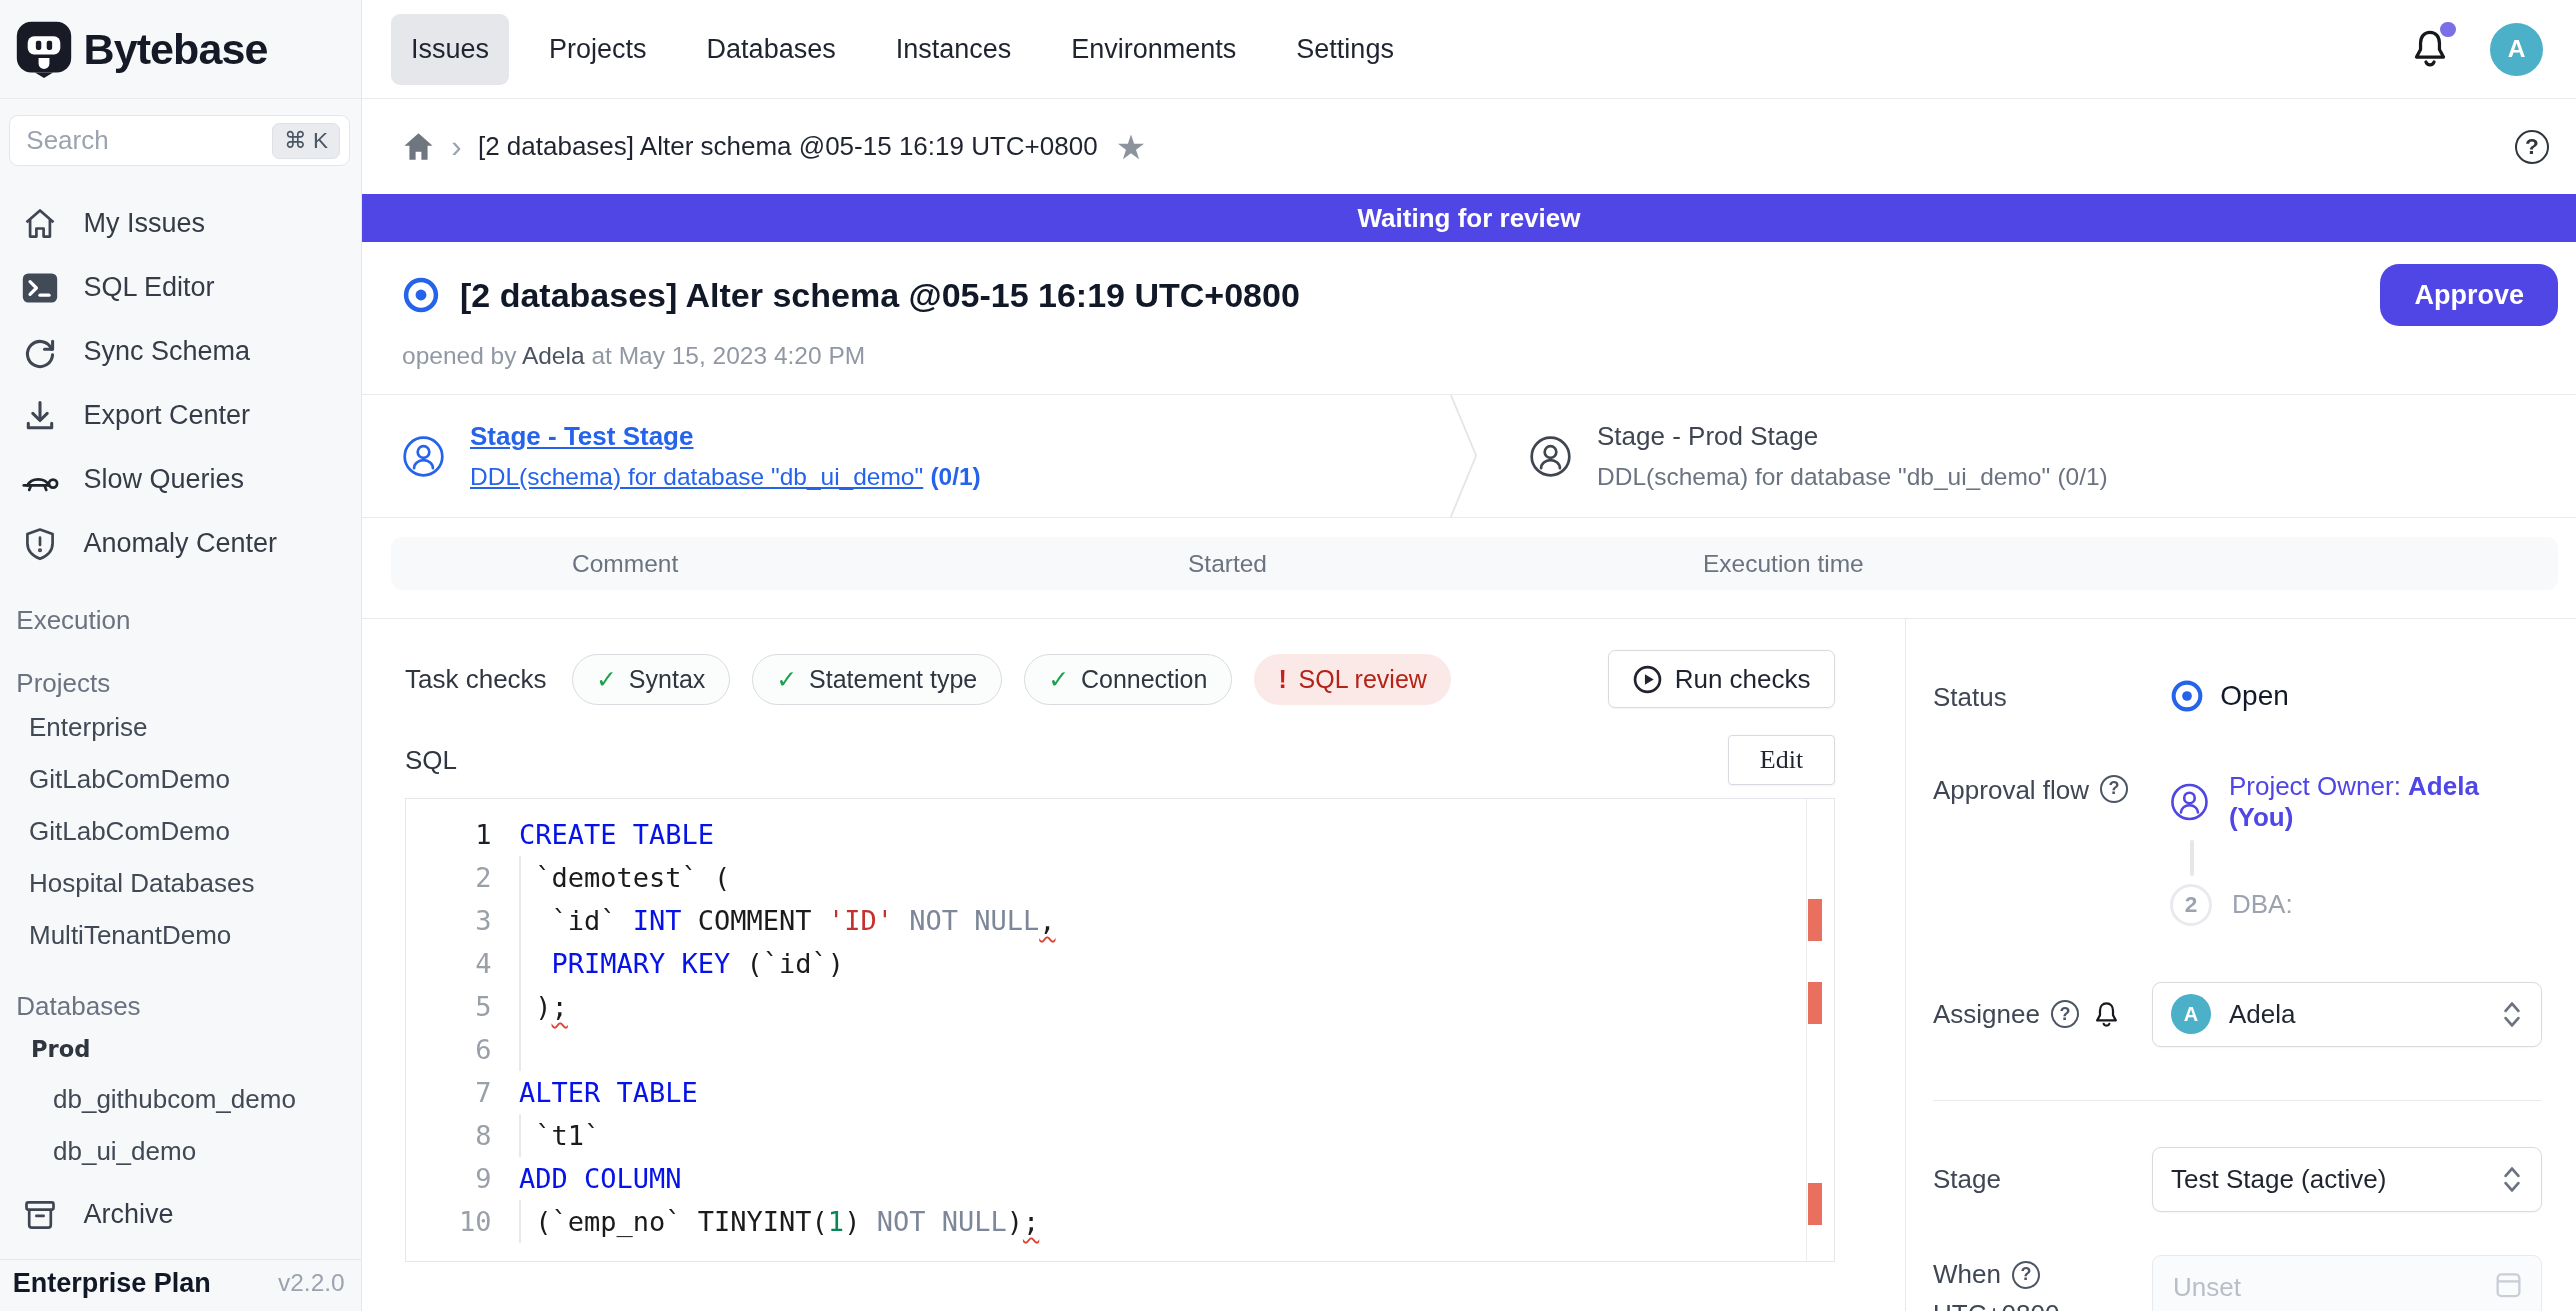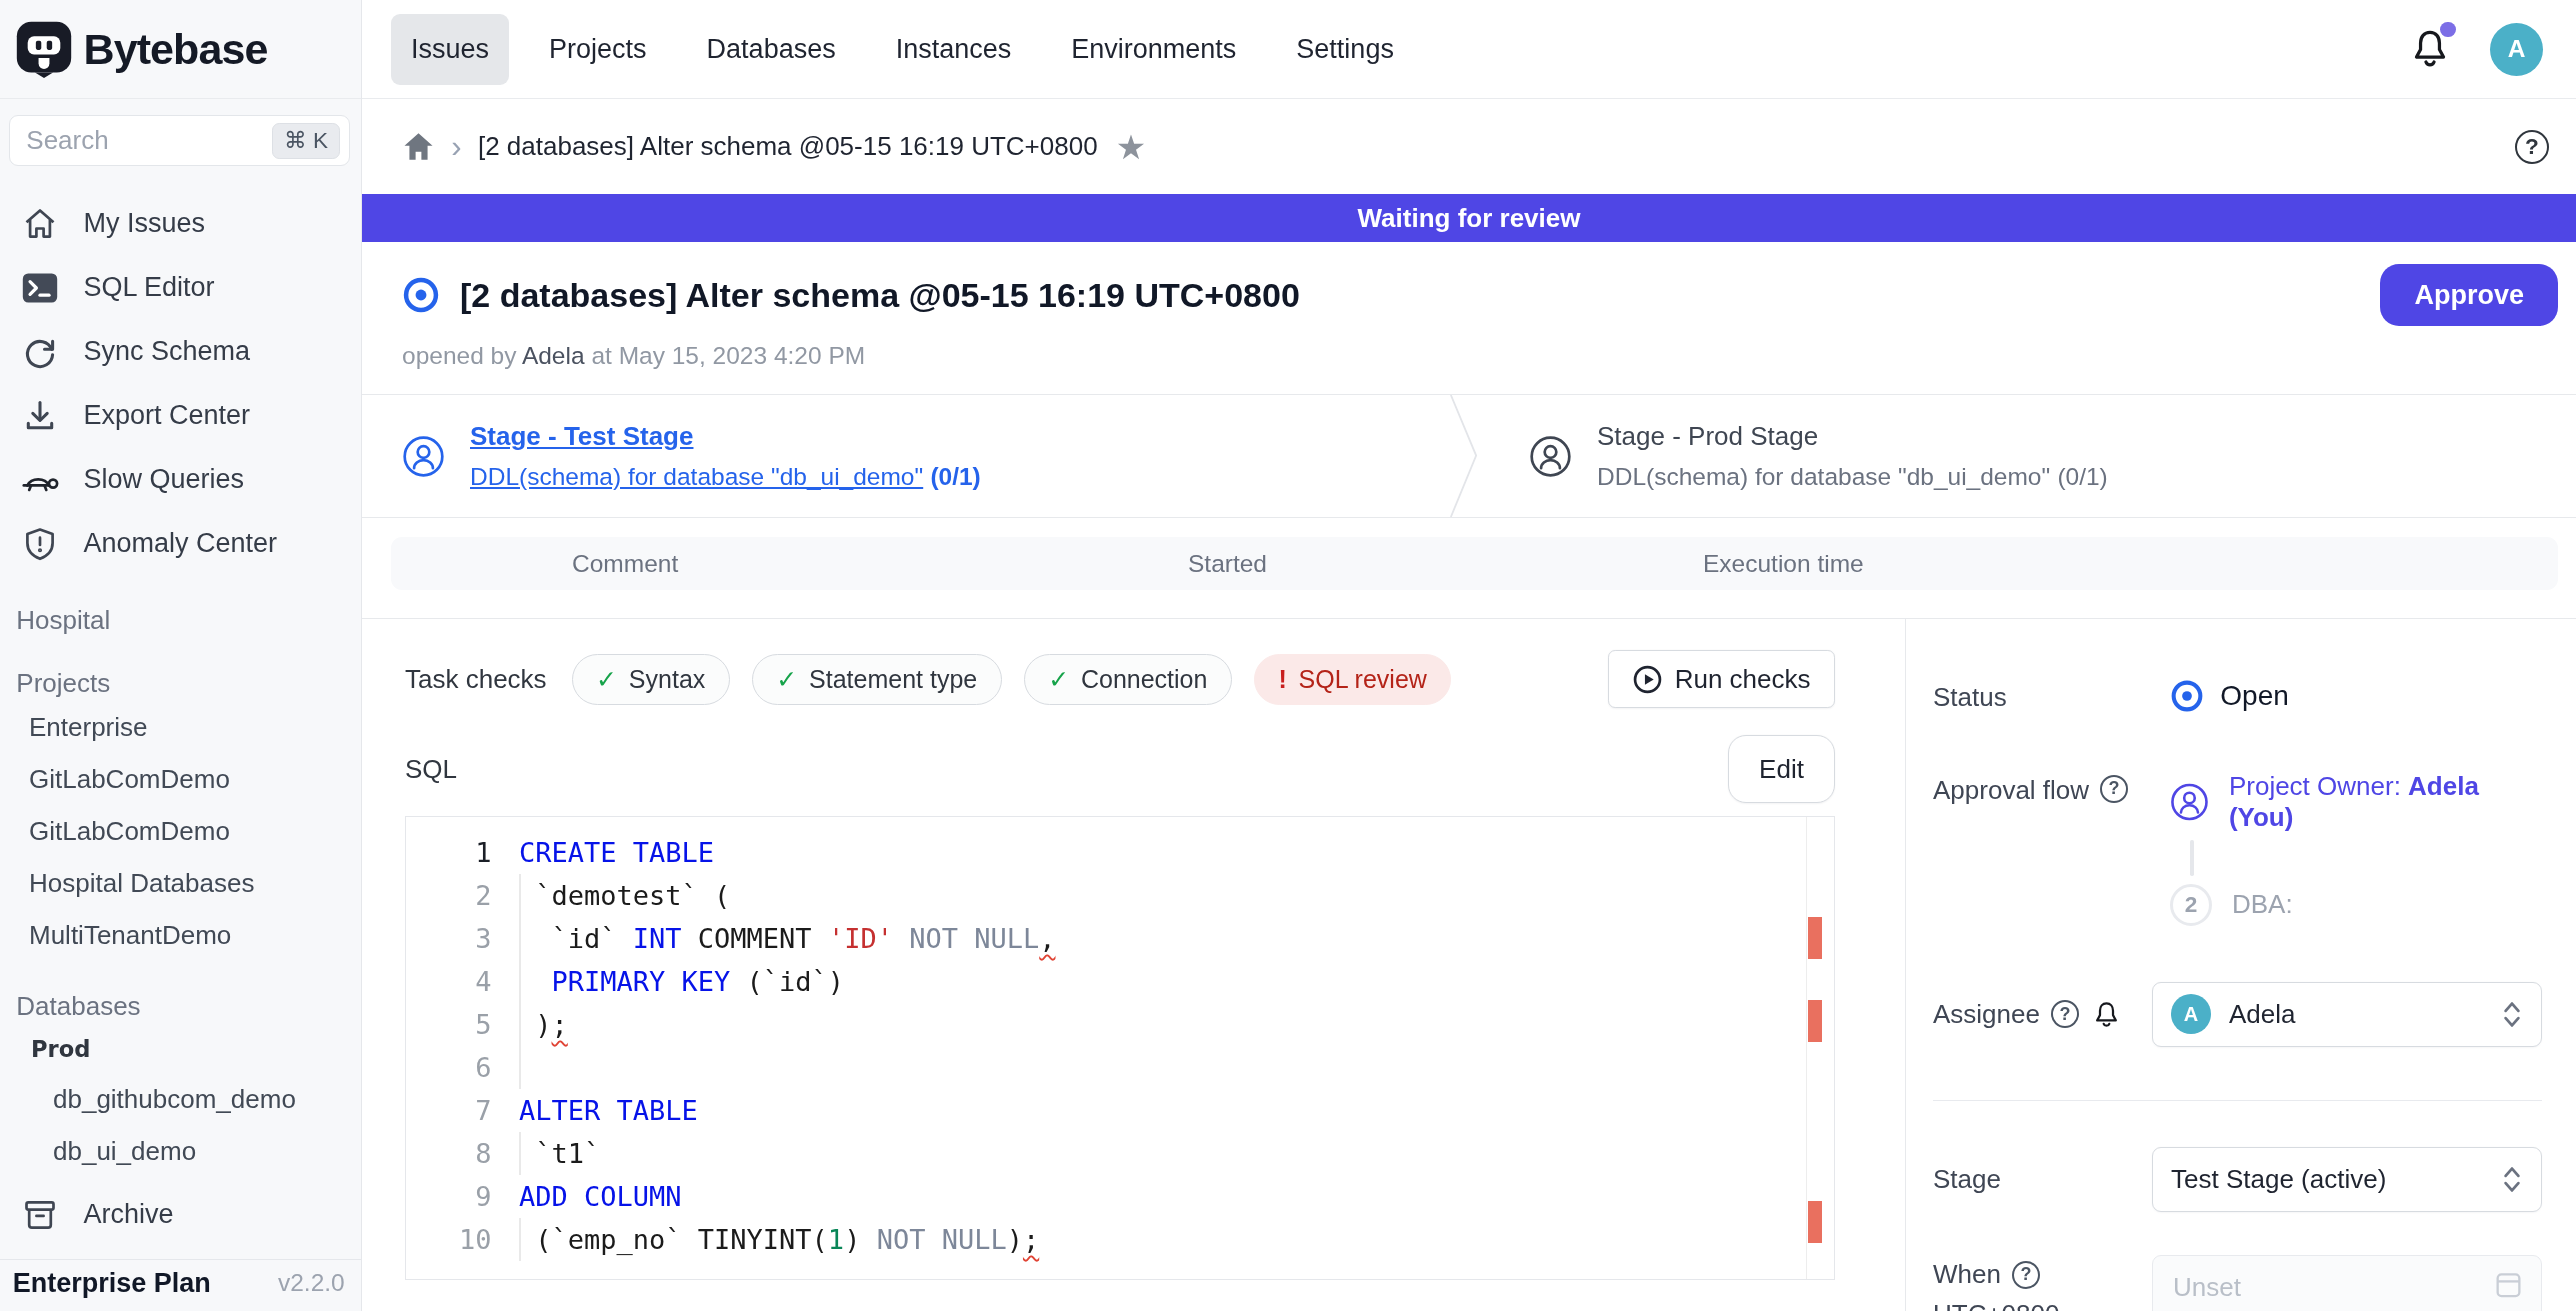--- a/index.html
+++ b/index.html
@@ -118,23 +118,23 @@
   .run-checks-btn {
     margin-left: auto; height: 58px; padding: 0 23.5px; background: #fff; border: 0.9px solid #d7dbe0;
     border-radius: 7.2px; display: inline-flex; align-items: center; font-size: 26px; font-weight: 500; color: #1f2430;
     cursor: pointer; box-shadow: 0 0.9px 1.8px rgba(16,24,40,.05); font-family: "Liberation Sans", sans-serif;
   }
   .run-checks-btn svg { margin-right: 12.7px; }
 
   .sql-row { margin-top: 27px; display: flex; align-items: center; justify-content: space-between; }
   .sql-label { font-size: 26px; font-weight: 500; color: #30363f; }
   .edit-btn {
-    width: 107px; height: 68px; background: #fff; border: 0.9px solid #d7dbe0; border-radius: 18px;
+    width: 107px; height: 50px; background: #fff; border: 0.9px solid #d7dbe0; border-radius: 4px;
     font-size: 26px; color: #1f2430; cursor: pointer; box-shadow: 0 0.9px 1.8px rgba(16,24,40,.05);
-    font-family: Liberation Sans, sans-serif;
+    font-family: Liberation Serif, serif;
   }
   .editor {
     margin-top: 12.7px; height: 464px; border: 0.9px solid #e5e7eb; position: relative;
     font-family: "DejaVu Sans Mono", monospace; font-size: 27px; overflow: hidden; background:#fff;
   }
   .code-lines { padding-top: 14.5px; }
   .cl { display: flex; height: 43px; line-height: 43px; }
   .ln { width: 91px; flex: 0 0 91px; text-align: right; padding-right: 5.4px; color: #9aa0a8; }
   .ln.act { color: #1b1f27; }
   .code { position: relative; white-space: pre; margin-left: 22px; color: #1b1b1b; }
@@ -269,21 +269,21 @@
           <svg width="36" height="36" viewBox="0 0 40 40" fill="none" stroke="#3f4652" stroke-width="3" stroke-linejoin="round">
               <path d="M20 4 L34 9 V19 C34 28 28 33.5 20 36.5 C12 33.5 6 28 6 19 V9 Z"></path>
               <line x1="20" y1="13" x2="20" y2="21" stroke-linecap="round"></line>
               <circle cx="20" cy="27" r="0.8" fill="#3f4652"></circle>
             </svg>
         </span>
         <span class="nlabel">Anomaly Center</span>
       </div>
     </nav>
 
-    <div class="side-section">Hospital</div>
+    <div class="side-section">Execution</div>
     <div class="side-section">Projects</div>
     <div class="side-list-item">Enterprise</div>
     <div class="side-list-item">GitLabComDemo</div>
     <div class="side-list-item">GitLabComDemo</div>
     <div class="side-list-item">Hospital Databases</div>
     <div class="side-list-item">MultiTenantDemo</div>
     <div class="side-section">Databases</div>
     <div class="env-label">Prod</div>
     <div class="db-item">db_githubcom_demo</div>
     <div class="db-item">db_ui_demo</div>

